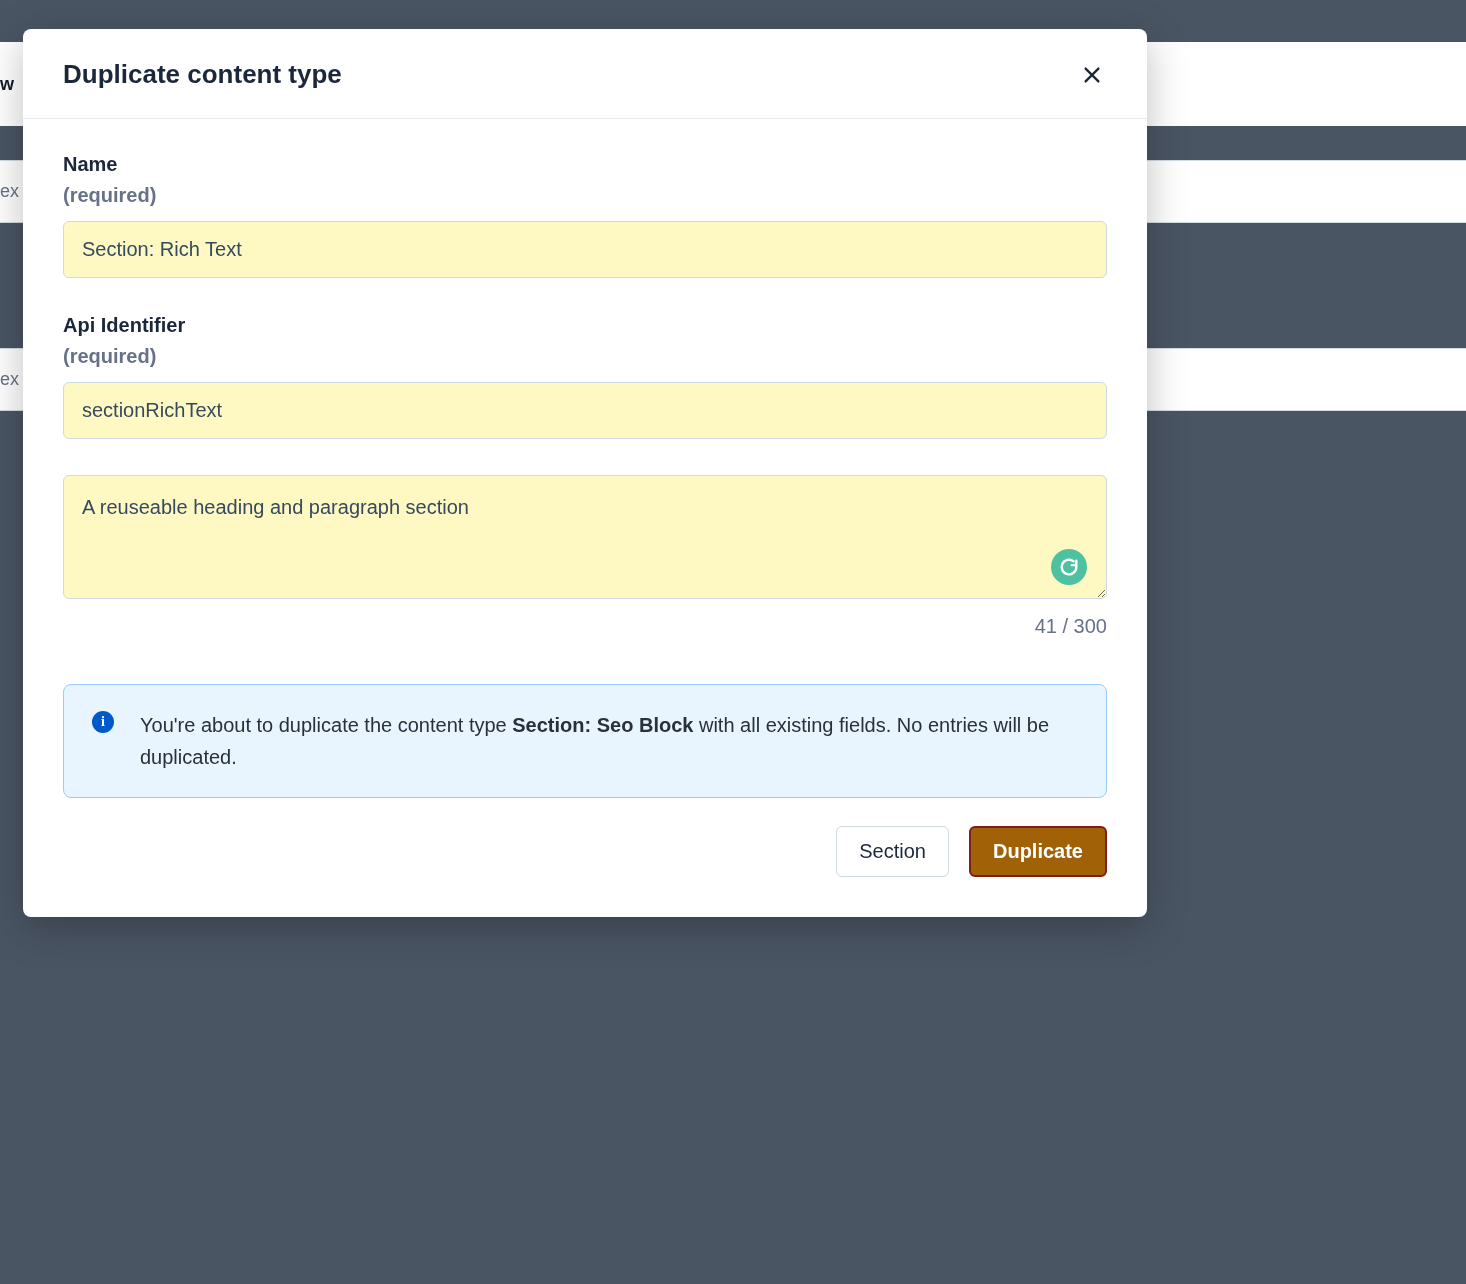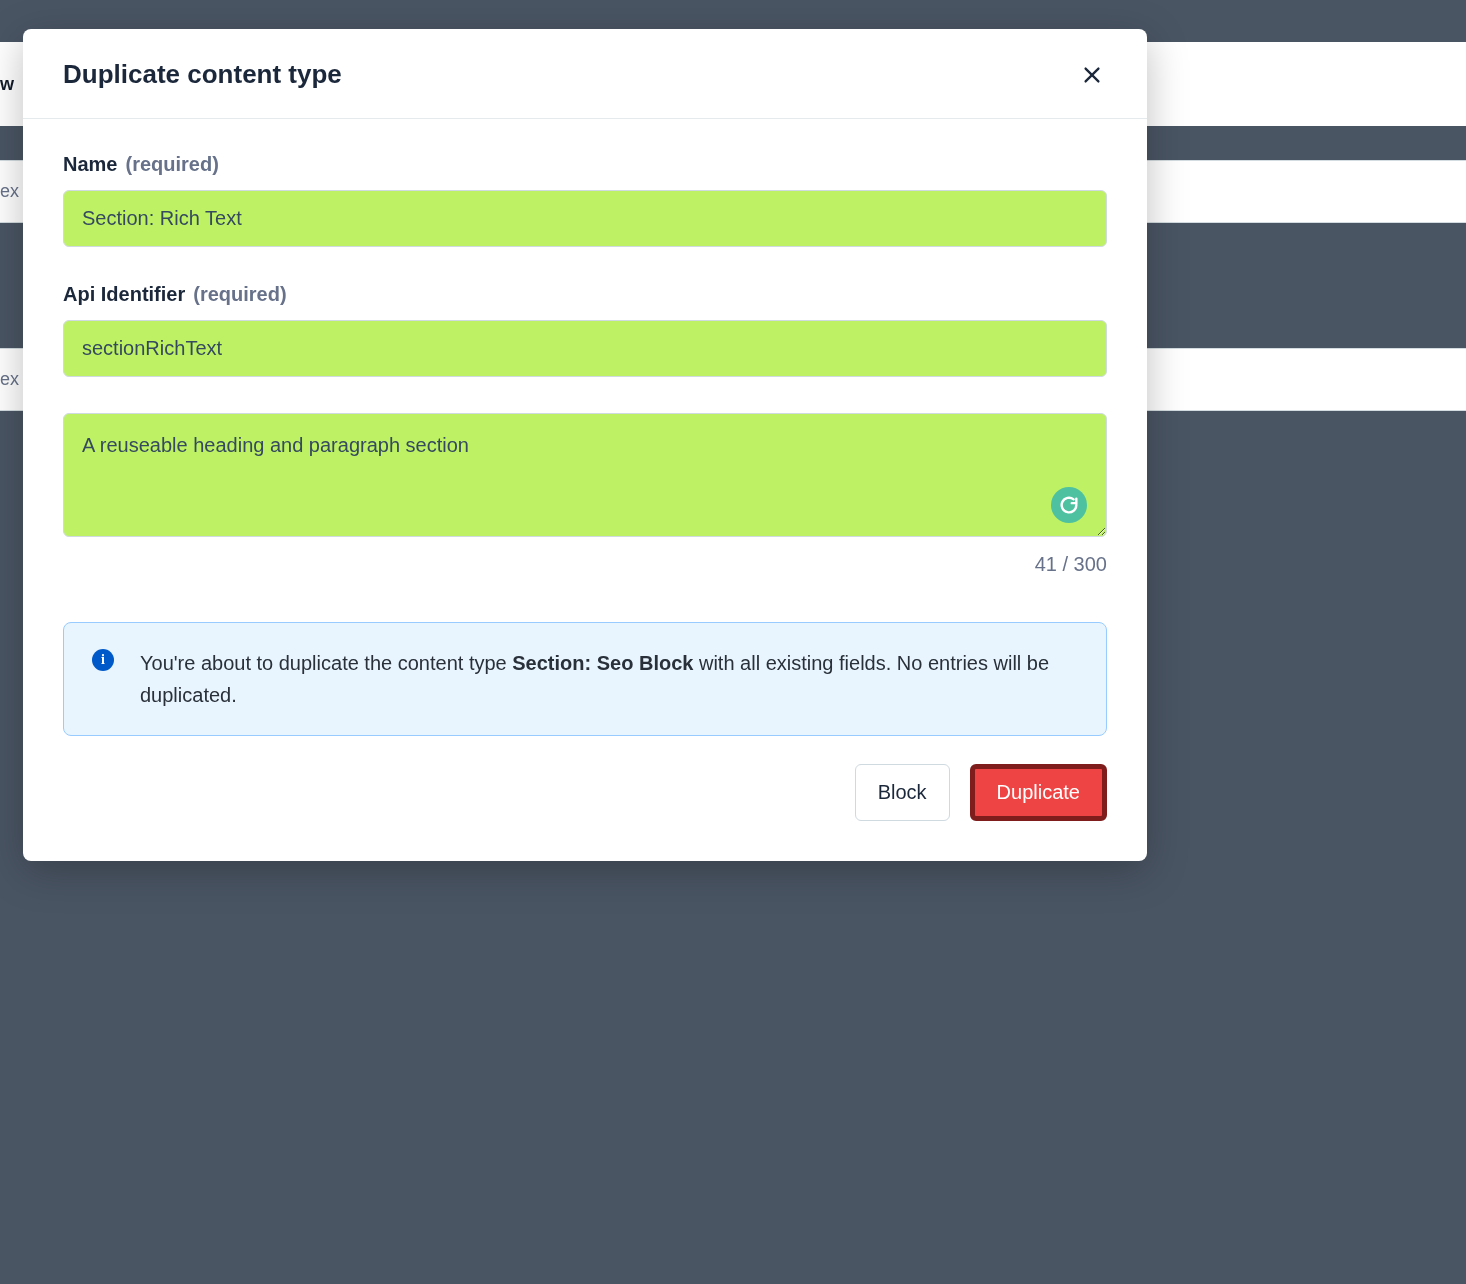--- a/index.html
+++ b/index.html
@@ -60,41 +60,42 @@
     .modal-body {
       padding: 34px 40px 40px 40px;
     }
     .form-group { margin-bottom: 36px; }
     .form-group.last { margin-bottom: 0; }
     .label-row {
       display: flex;
       align-items: baseline;
       gap: 8px;
       margin-bottom: 14px;
+      flex-direction: column;
     }
     .label-text {
       font-size: 20px;
       font-weight: 600;
       color: #1b273a;
     }
     .required {
       font-size: 20px;
       color: #67728a;
       font-weight: 700;
     }
     .text-input {
       width: 100%;
       border: 1px solid #cfd9e0;
       border-radius: 6px;
       padding: 16px 18px;
       font-size: 20px;
       color: #354a5f;
       font-family: inherit;
       outline: none;
-      background: #bef264;
+      background: #fef9c3;
     }
     .textarea-wrap {
       position: relative;
       width: 100%;
     }
     textarea.text-input {
       resize: both;
       height: 124px;
       line-height: 1.5;
     }
@@ -165,24 +166,24 @@
       cursor: pointer;
       font-family: inherit;
       font-weight: 500;
     }
     .btn-secondary {
       background: #fff;
       border: 1px solid #cfd9e0;
       color: #1b273a;
     }
     .btn-primary {
-      background: #ef4444;
-      border: 5px solid #7f1d1d;
+      background: #a16207;
+      border: 2px solid #7f1d1d;
       color: #fff;
-      font-weight: 400;
+      font-weight: 700;
     }
   </style>
 </head>
 <body>
 
 <div class="bg-row" style="top:42px; border-top:none; background:#fff; height:84px; font-weight:600; color:#111b2b; padding-left:0;">
   <span style="padding-left:0;">w</span>
 </div>
 <div class="bg-row" style="top:160px;">
   <span>ex</span>
@@ -238,18 +239,18 @@
     </div>
 
     <div class="info-banner">
       <div class="info-icon-wrap">i</div>
       <div class="info-text">
         <span>You're about to duplicate the content type </span><b>Section: Seo Block</b><span> with all existing fields. No entries will be duplicated.</span>
       </div>
     </div>
 
     <div class="modal-footer">
-      <button class="btn btn-secondary">Block</button>
+      <button class="btn btn-secondary">Section</button>
       <button class="btn btn-primary">Duplicate</button>
     </div>
 
   </div>
 </div>
 
 </body></html>

